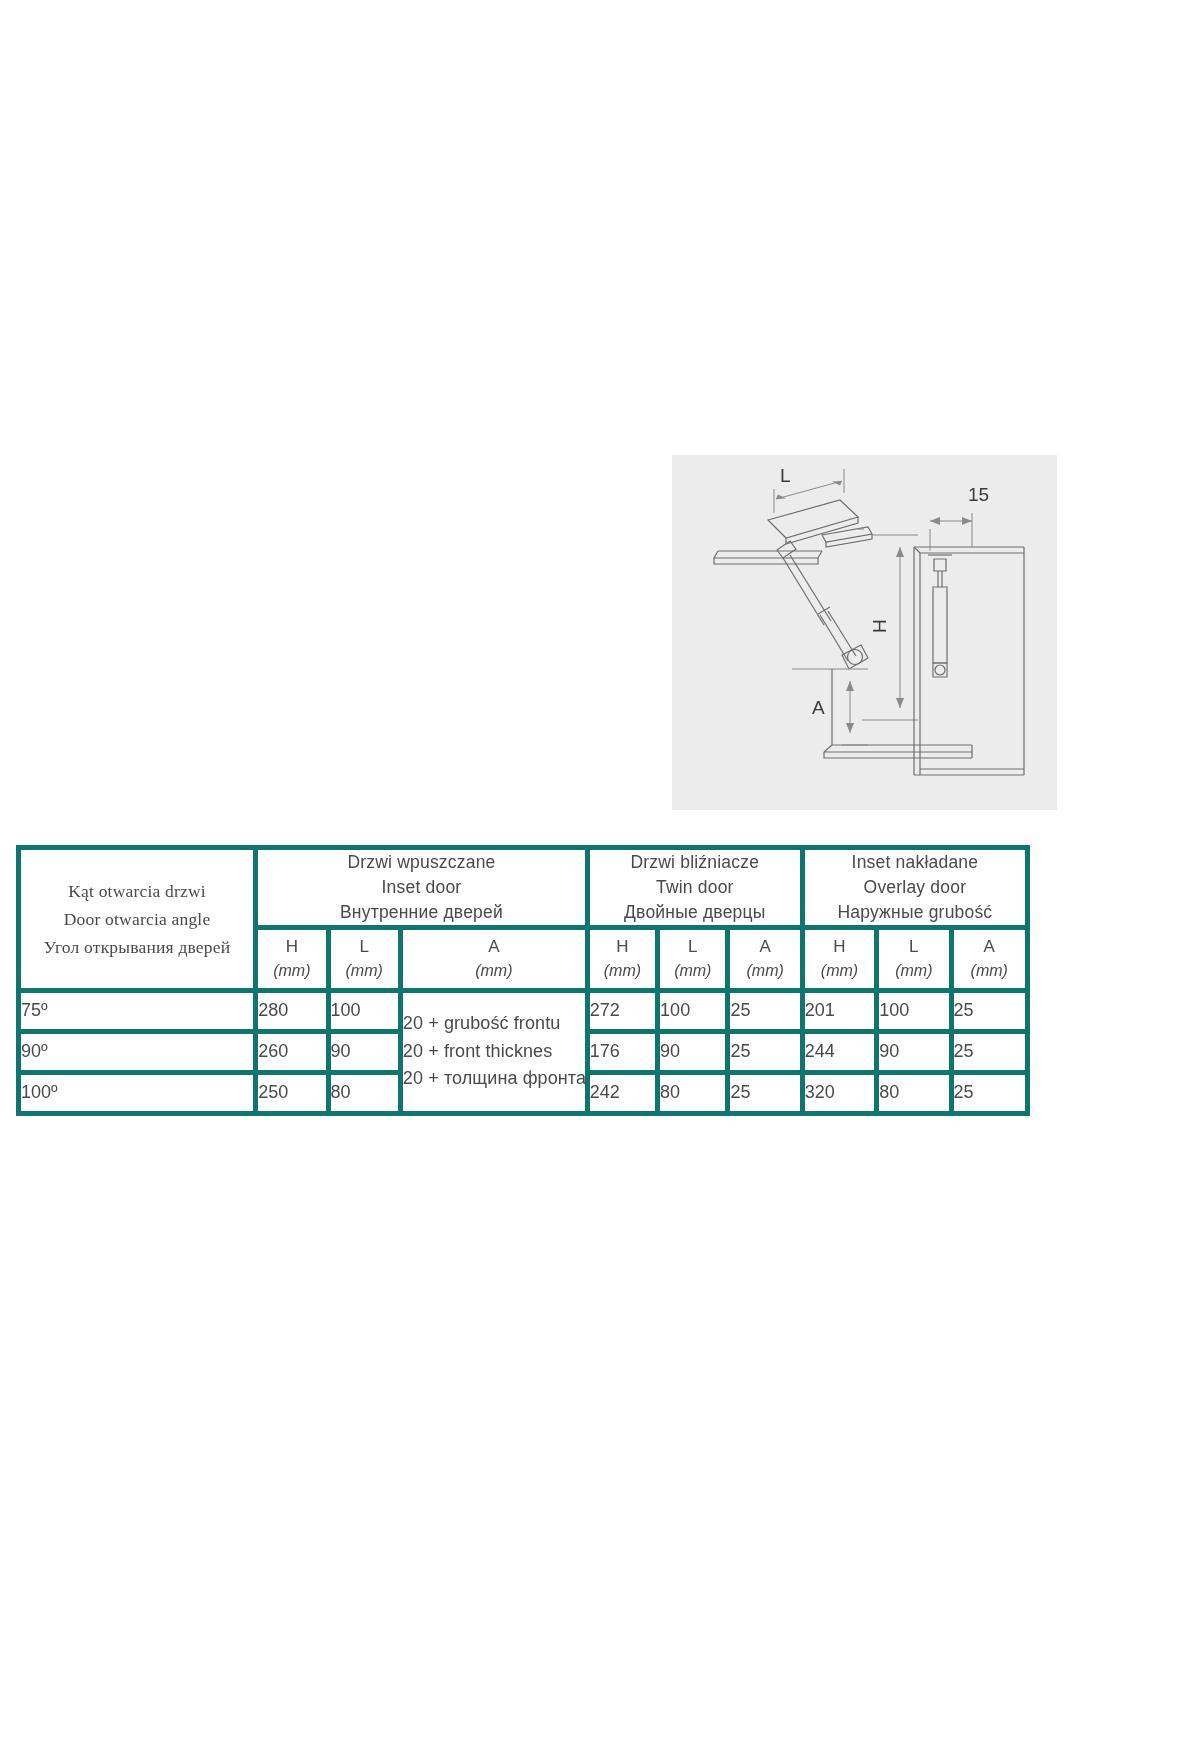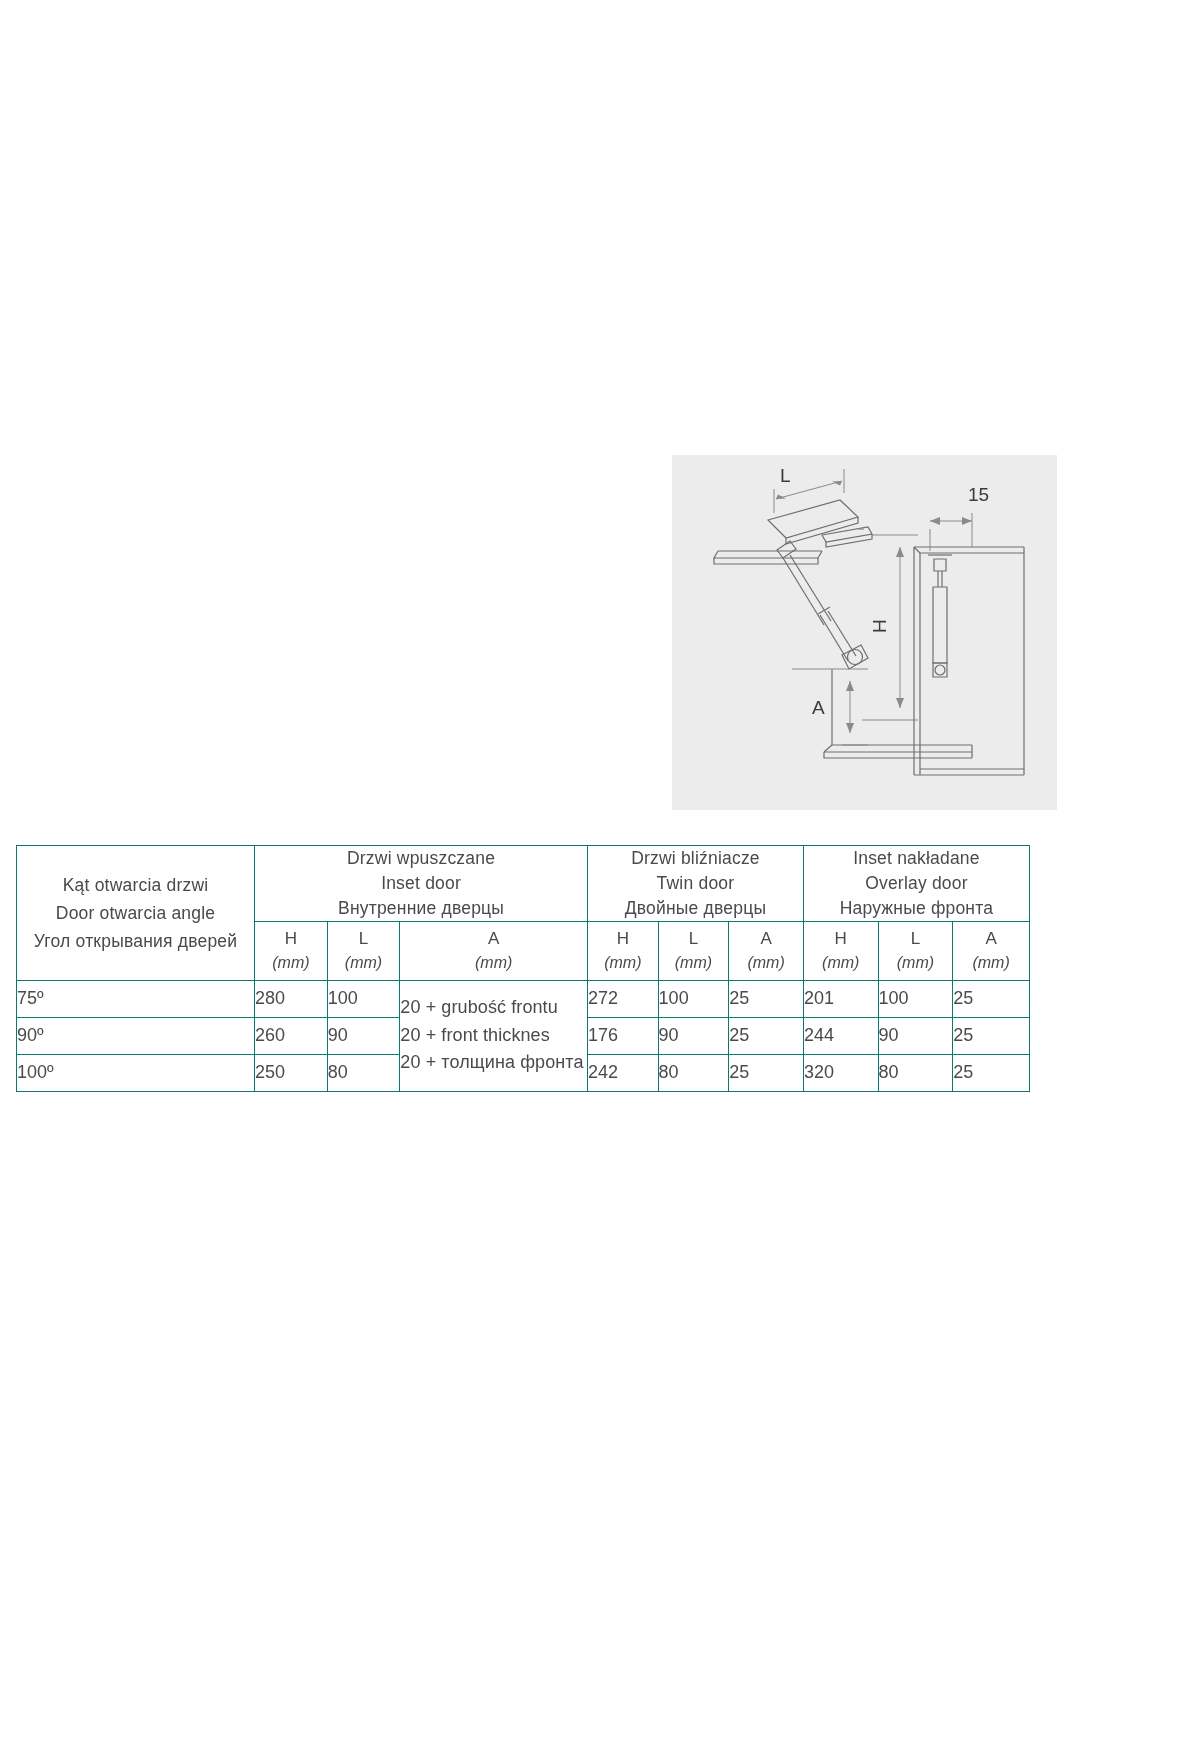--- a/index.html
+++ b/index.html
@@ -38,21 +38,21 @@
   
   #spec-table {
     position: absolute;
     left: 16px;
     top: 845px;
     width: 1014px;
     border-collapse: collapse;
     table-layout: fixed;
   }
   #spec-table td, #spec-table th {
-    border: 1px solid #0f766e;
+    border: 5px solid #0f766e;
     font-weight: normal;
     color: #4a4a4a;
     vertical-align: middle;
     padding: 0;
   }
   
   #spec-table {
     border-top: 1px solid #cfcfcf;
     border-bottom: 1px solid #cfcfcf;
   }
@@ -60,20 +60,21 @@
   .grp-head {
     height: 72px;
     font-size: 17.5px;
     line-height: 1.42;
     letter-spacing: .2px;
   }
   .angle-head {
     font-size: 17.5px;
     line-height: 1.6;
     letter-spacing: .2px;
+    font-family: Liberation Serif, serif;
   }
   .sub-head {
     height: 58px;
     font-size: 17px;
     line-height: 1.45;
   }
   .sub-head .u {
     display: block;
     font-size: 16px;
     font-style: italic;
@@ -204,31 +205,31 @@
   <thead>
     <tr>
       <th rowspan="2" class="angle-head">
         <div>Kąt otwarcia drzwi</div>
         <div>Door otwarcia angle</div>
         <div>Угол  открывания дверей</div>
       </th>
       <th colspan="3" class="grp-head">
         <div>Drzwi wpuszczane</div>
         <div>Inset door</div>
-        <div>Внутренние дверцы</div>
+        <div>Внутренние дверей</div>
       </th>
       <th colspan="3" class="grp-head">
         <div>Drzwi bliźniacze</div>
         <div>Twin door</div>
         <div>Двойные дверцы</div>
       </th>
       <th colspan="3" class="grp-head">
         <div>Inset nakładane</div>
         <div>Overlay door</div>
-        <div>Наружные фронта</div>
+        <div>Наружные grubość</div>
       </th>
     </tr>
     <tr>
       <th class="sub-head">
         <span>H</span>
         <span class="u">(mm)</span>
       </th>
       <th class="sub-head">
         <span>L</span>
         <span class="u">(mm)</span>

